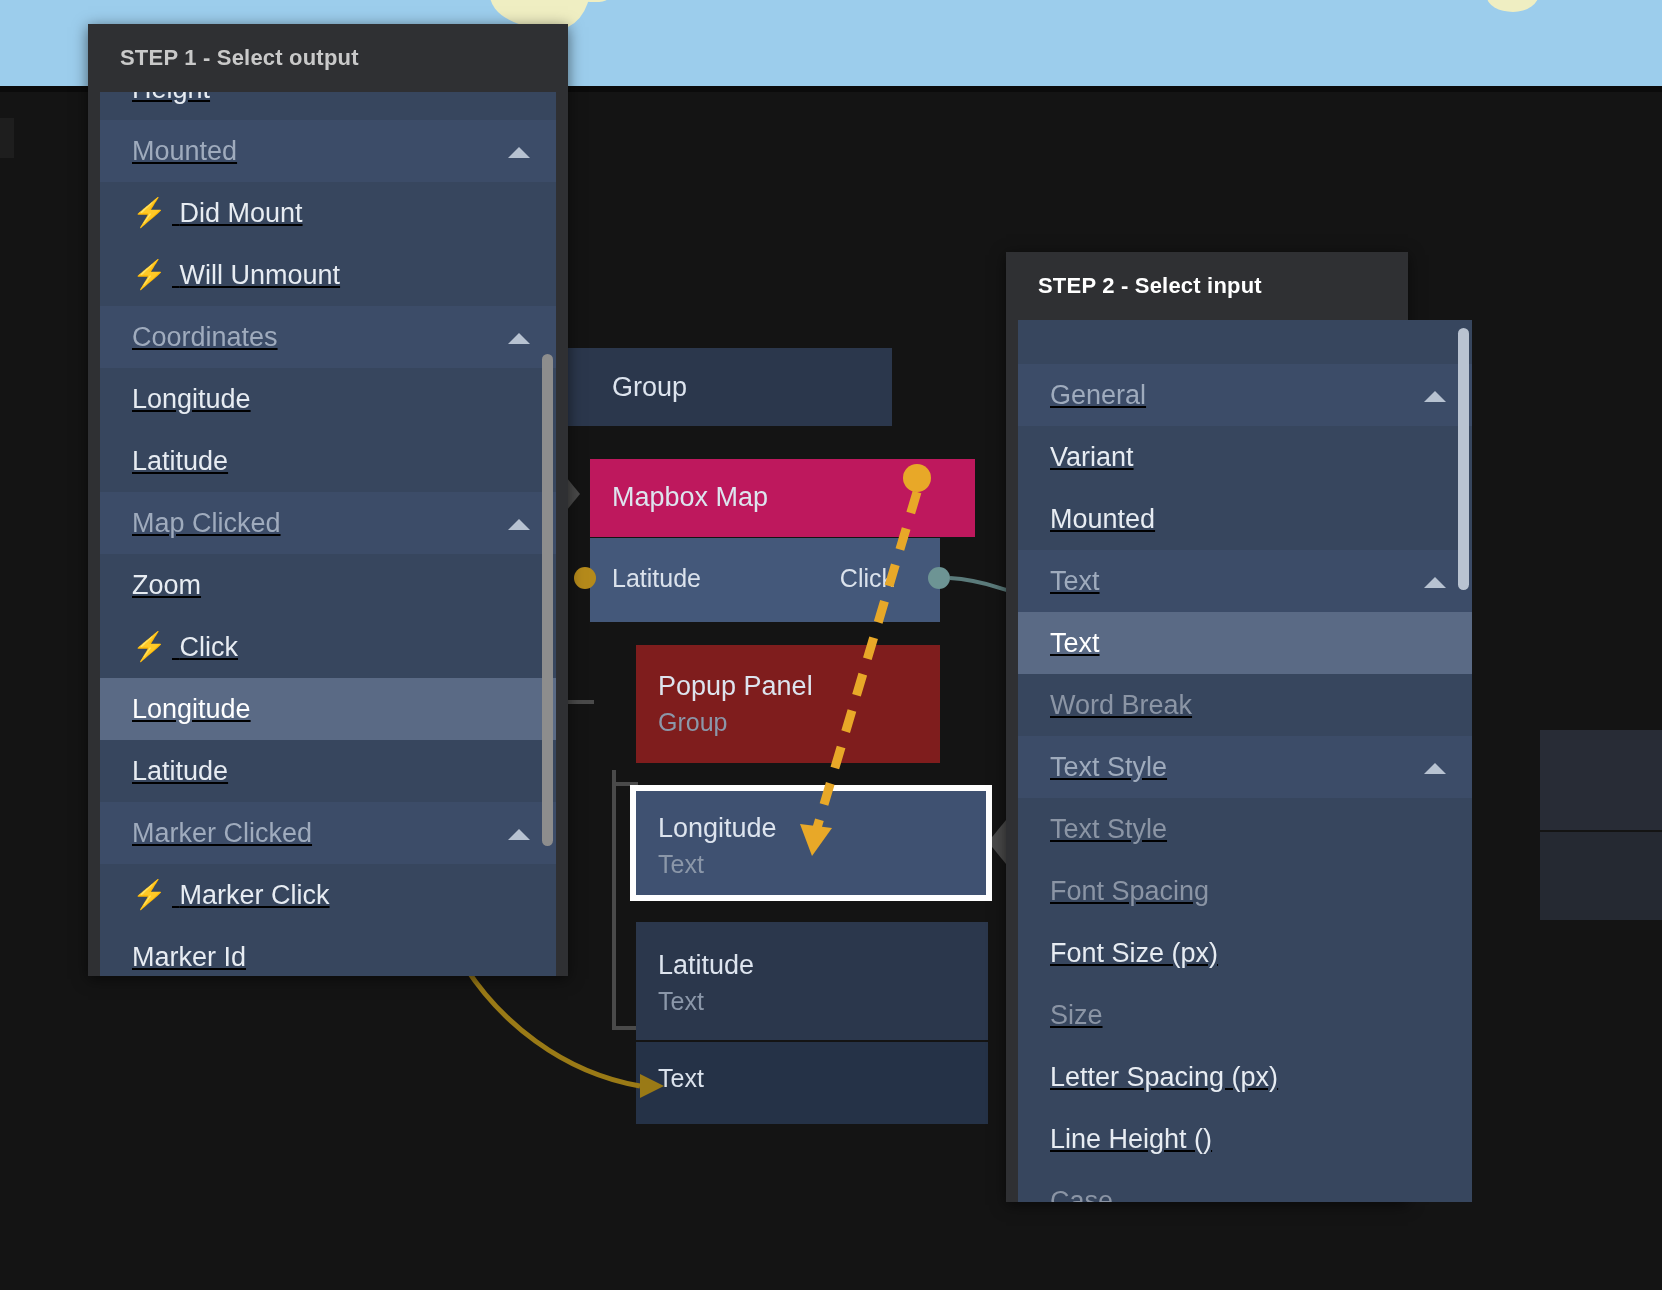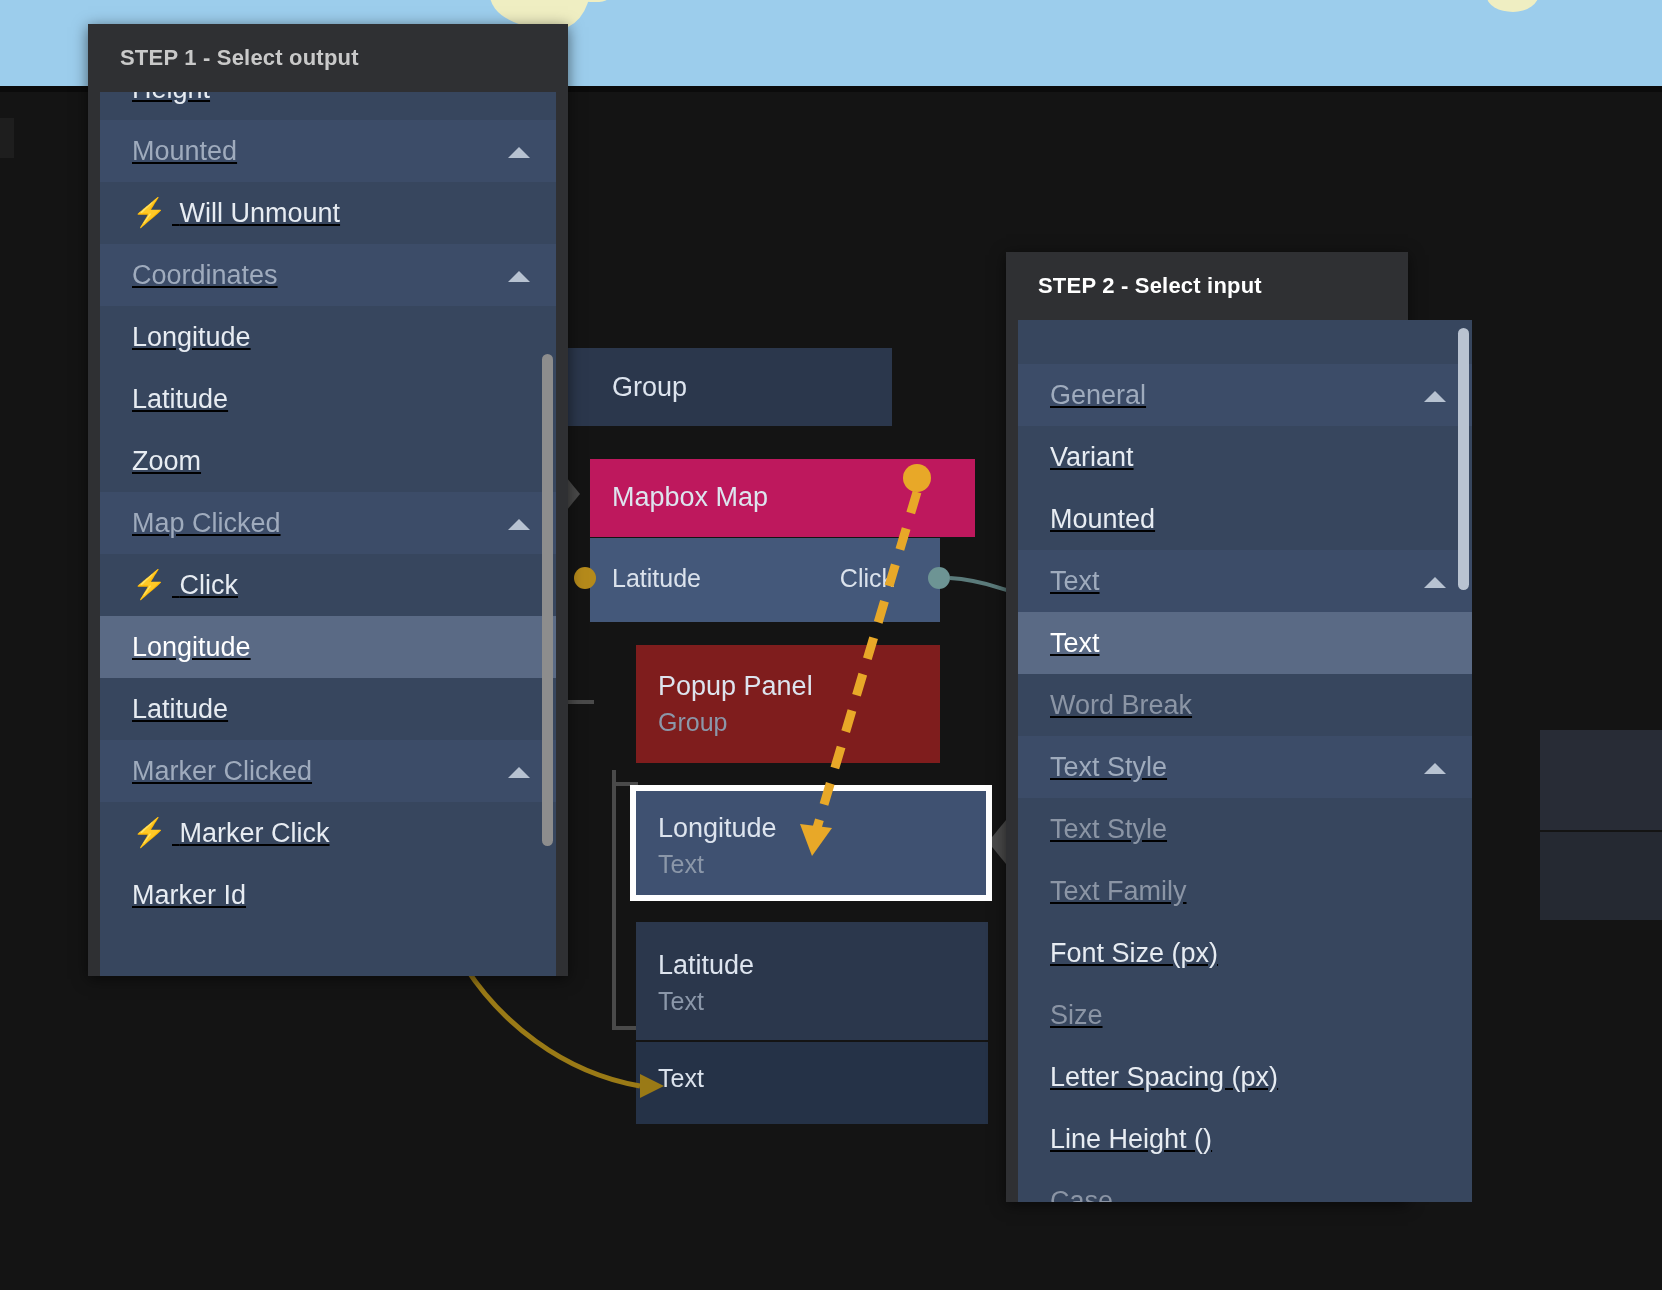--- a/index.html
+++ b/index.html
@@ -249,46 +249,50 @@
 
         <div class="opt child">
           <span>Height</span>
         </div>
 
         <div class="opt group">
           <span>Mounted</span>
           <span class="chev"></span>
         </div>
 
+        <div class="opt child indent">
+          <span class="bolt">⚡</span>
+          <span>Did Mount</span>
+        </div>
 
         <div class="opt child indent">
           <span class="bolt">⚡</span>
           <span>Will Unmount</span>
         </div>
 
         <div class="opt group">
           <span>Coordinates</span>
           <span class="chev"></span>
         </div>
 
         <div class="opt child">
           <span>Longitude</span>
         </div>
 
         <div class="opt child">
           <span>Latitude</span>
         </div>
 
+        <div class="opt group">
+          <span>Map Clicked</span>
+          <span class="chev"></span>
+        </div>
+
         <div class="opt child">
           <span>Zoom</span>
-        </div>
-
-        <div class="opt group">
-          <span>Map Clicked</span>
-          <span class="chev"></span>
         </div>
 
         <div class="opt child indent">
           <span class="bolt">⚡</span>
           <span>Click</span>
         </div>
 
         <div class="opt child selected">
           <span>Longitude</span>
         </div>
@@ -350,21 +354,21 @@
         <div class="opt group">
           <span>Text Style</span>
           <span class="chev"></span>
         </div>
 
         <div class="opt child disabled">
           <span>Text Style</span>
         </div>
 
         <div class="opt child disabled">
-          <span>Text Family</span>
+          <span>Font Spacing</span>
         </div>
 
         <div class="opt child">
           <span>Font Size (px)</span>
         </div>
 
         <div class="opt child disabled">
           <span>Size</span>
         </div>
 

